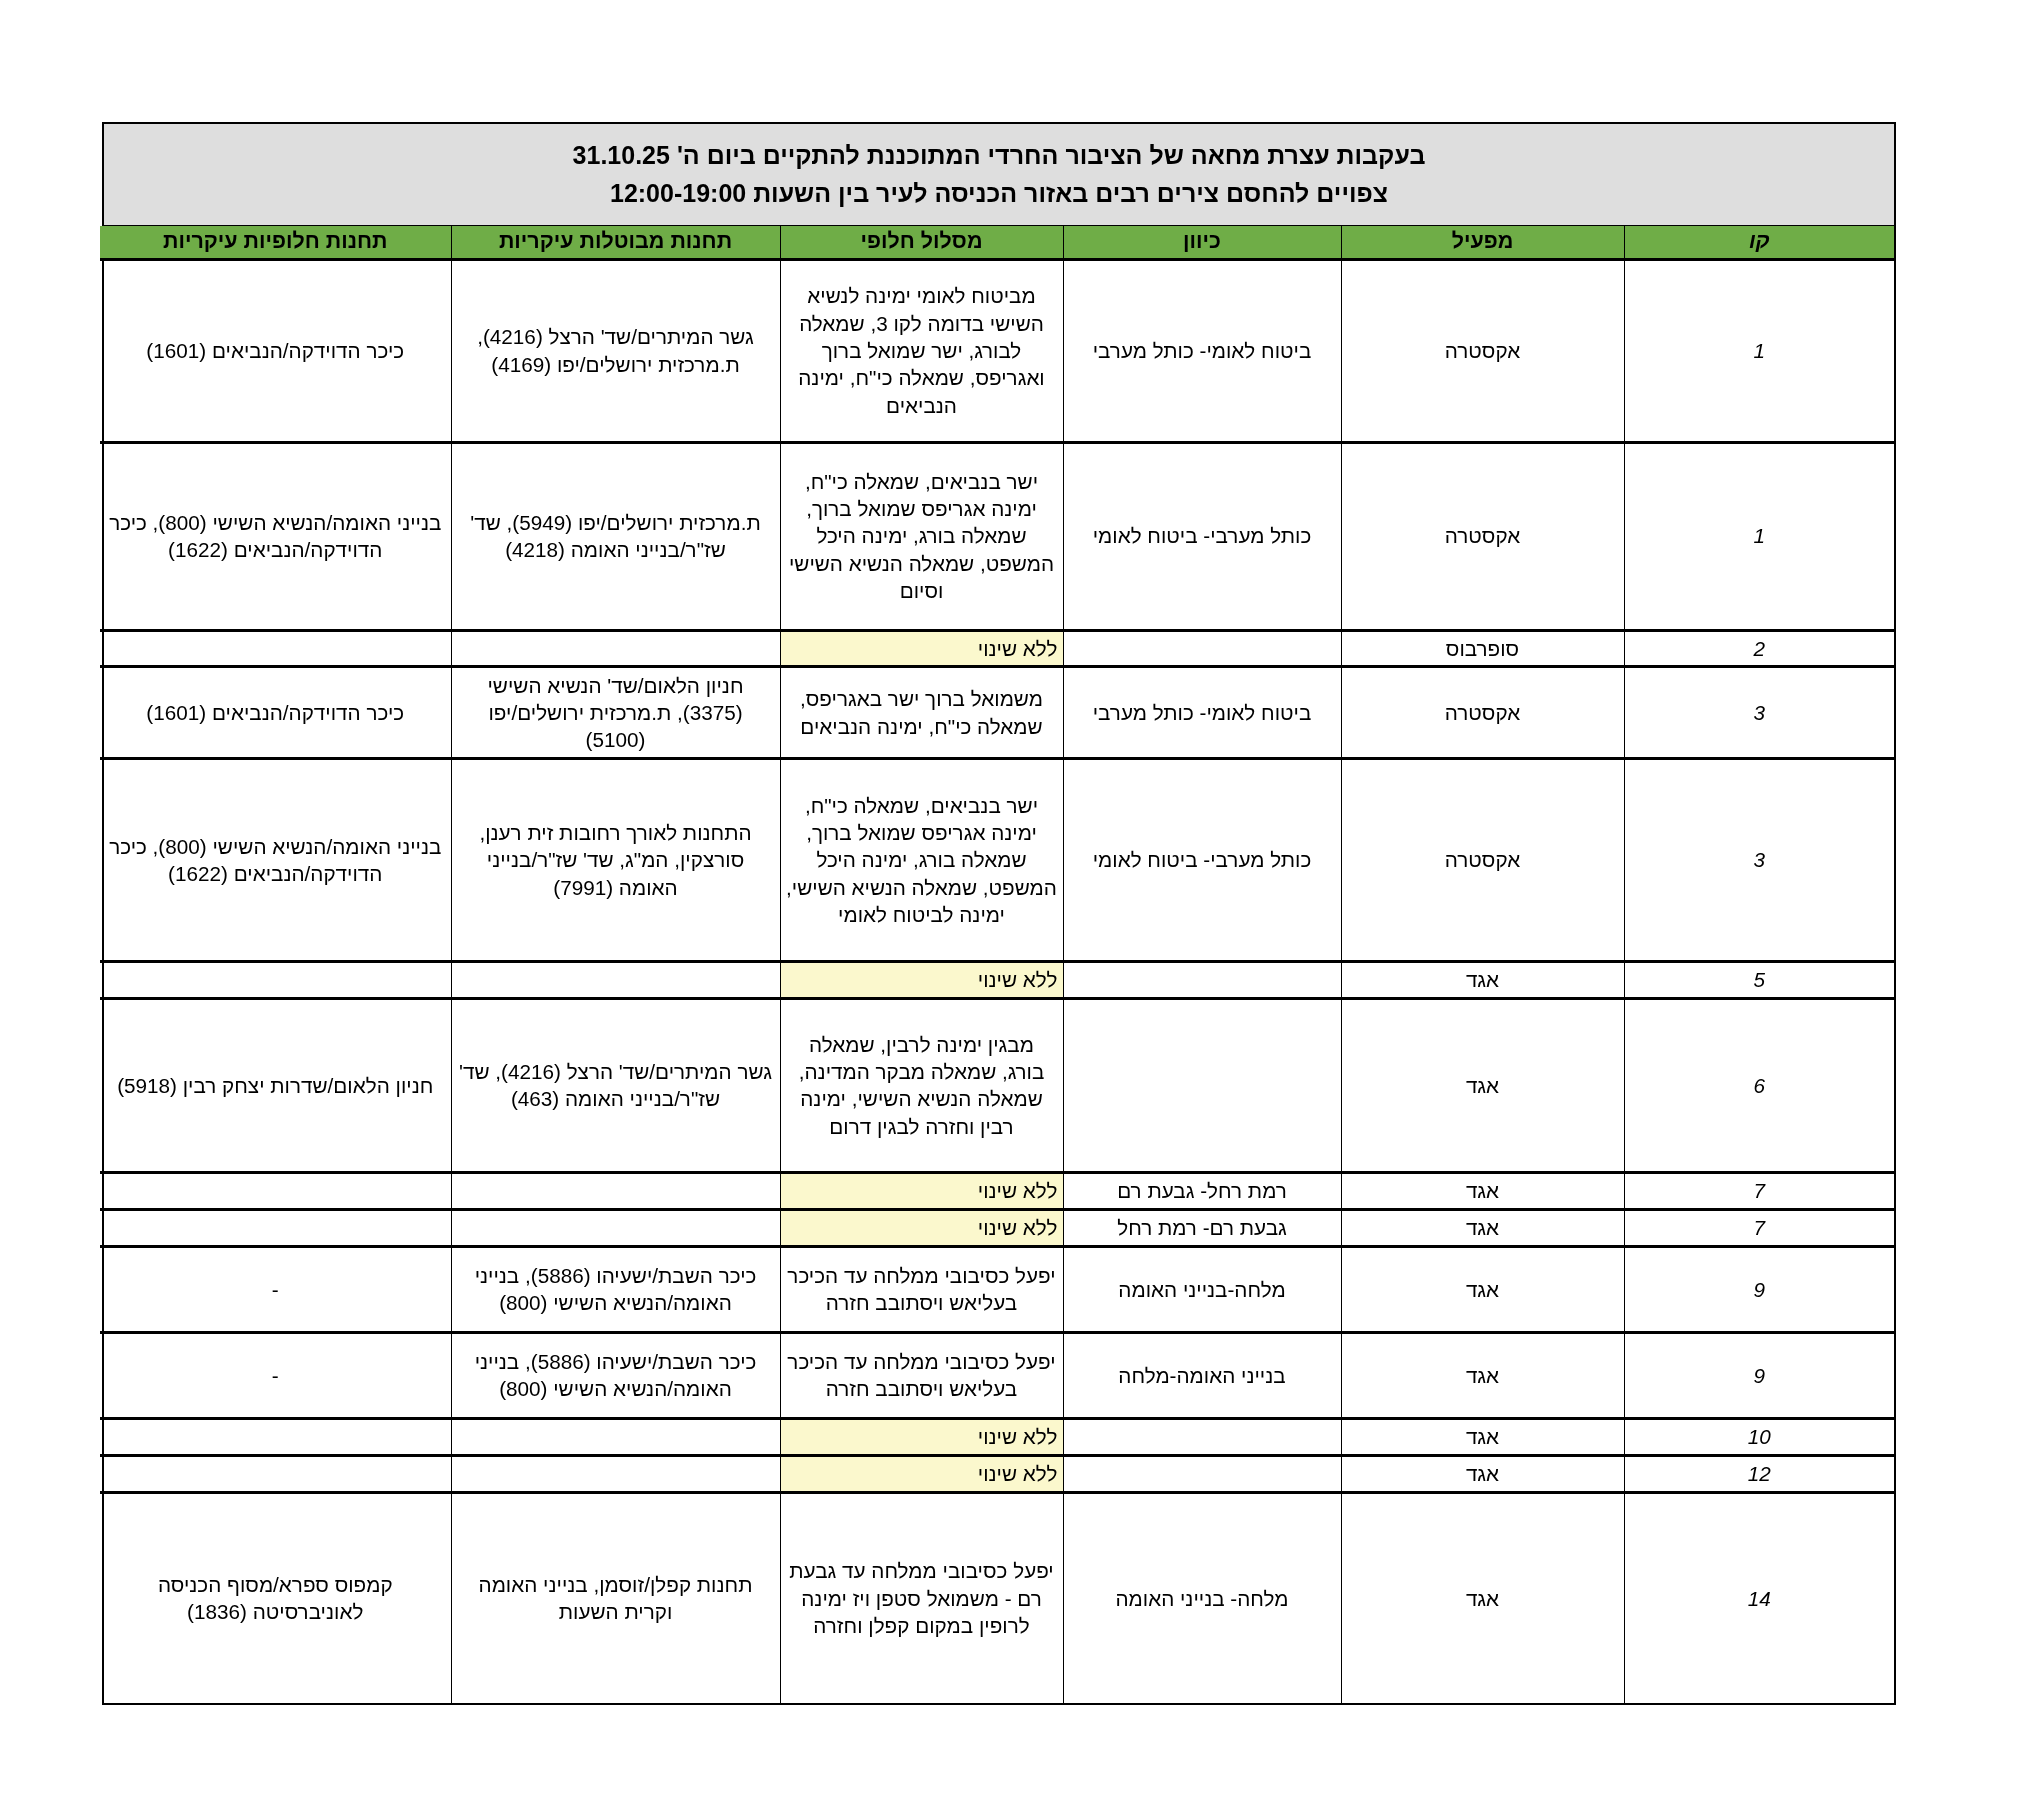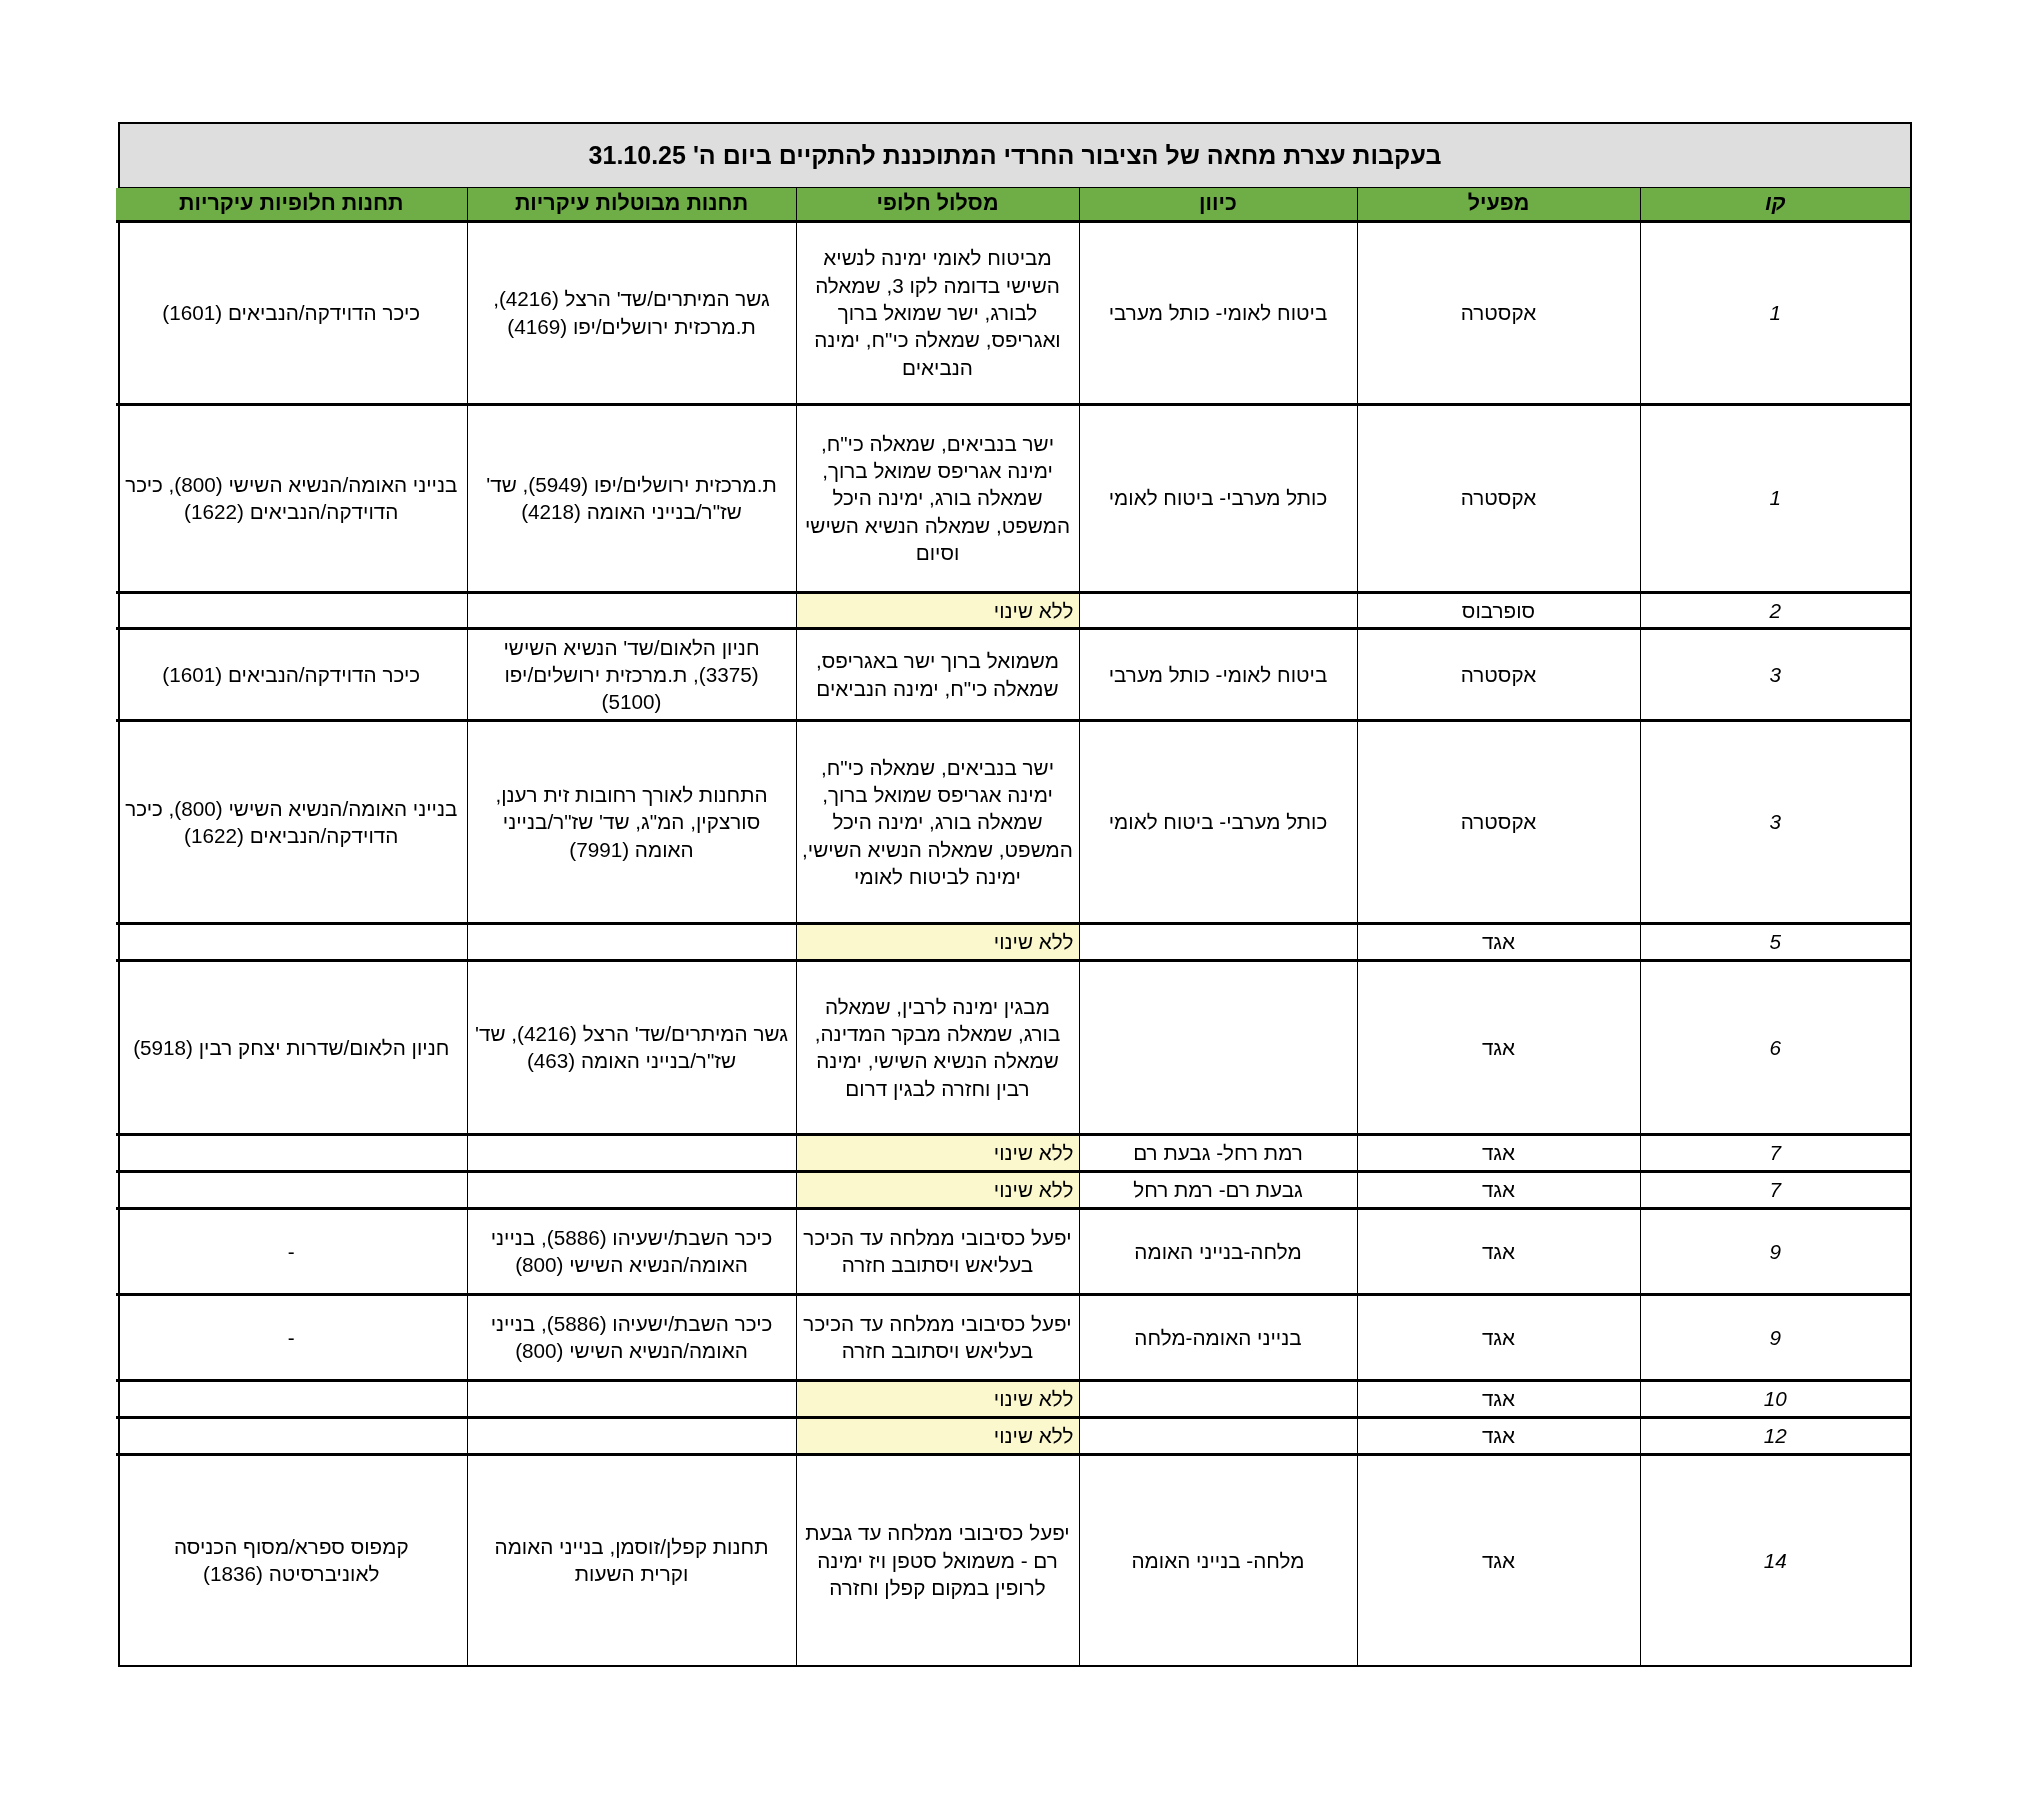--- a/index.html
+++ b/index.html
@@ -4,21 +4,21 @@
 <style>
   html,body{margin:0;padding:0;}
   body{
     width:2029px;height:1818px;
     background:#ffffff;
     font-family:"Liberation Sans","DejaVu Sans",sans-serif;
     color:#000;
   }
   .sheet{
     position:absolute;
-    top:122px;left:118px;
+    top:122px;left:102px;
     width:1794px;
     border:2.5px solid #000;
     box-sizing:border-box;
     background:#fff;
   }
   .title-block{
     background:var(--title-gray,#dedede);
     border-bottom:1.7px solid #000;
     text-align:center;
     padding:11.6px 8.3px 13.2px 8.3px;
@@ -60,20 +60,21 @@
   tr th:last-child, tr td:last-child{border-left:none;margin-left:46px;}
   thead tr th{border-top:none;}
   tbody tr:last-child td{border-bottom:none;}
 </style>
 </head>
 <body>
 
 <div class="sheet">
   <div class="title-block">
     <div>בעקבות עצרת מחאה של הציבור החרדי המתוכננת להתקיים ביום ה' 31.10.25</div>
+    <div>צפויים להחסם צירים רבים באזור הכניסה לעיר בין השעות 12:00-19:00</div>
   </div>
   <table>
     <colgroup>
       <col style="width:270px">
       <col style="width:283px">
       <col style="width:278px">
       <col style="width:283px">
       <col style="width:329px">
       <col style="width:351px">
     </colgroup>

